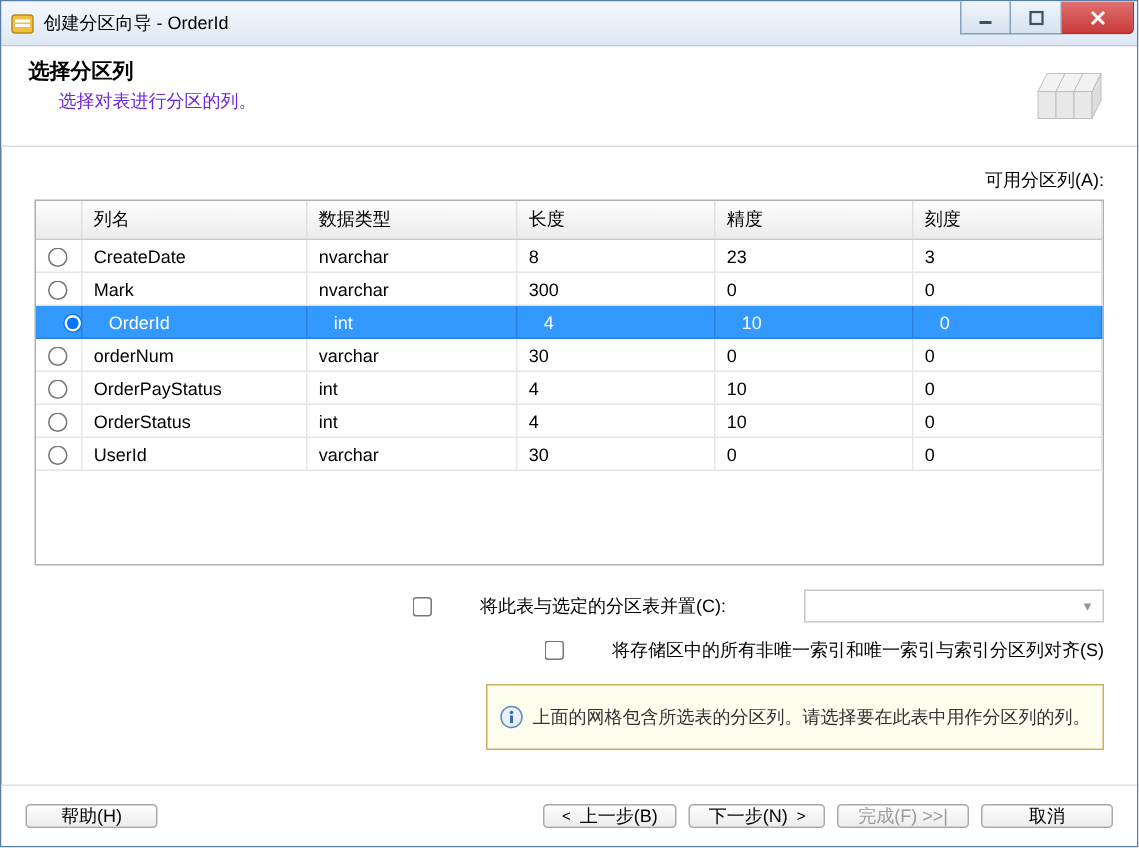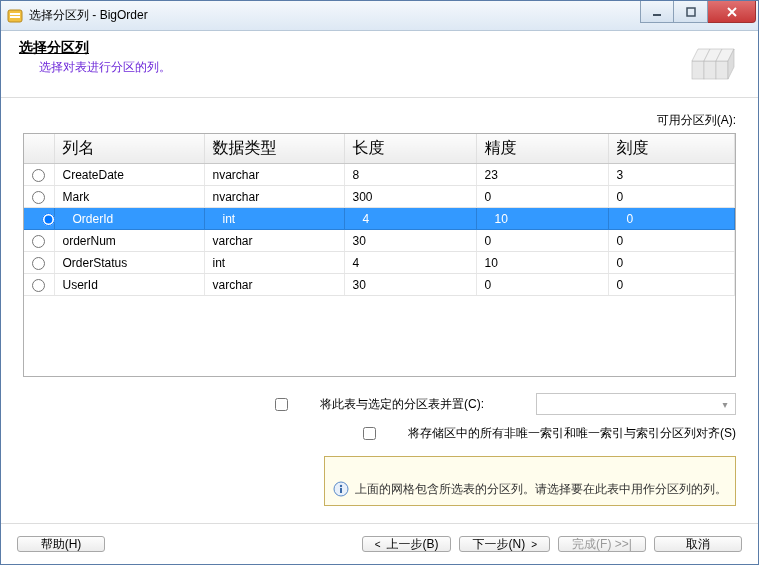--- a/index.html
+++ b/index.html
@@ -8,40 +8,40 @@
   .titlebar { height: 30px; background: linear-gradient(to bottom, #f4f8fc, #dde8f4); display: flex; align-items: center; padding: 0 0 0 6px; border-bottom: 1px solid #b8c8d8; }
   .titlebar-icon { width: 16px; height: 16px; margin-right: 6px; }
   .titlebar-icon svg { width: 16px; height: 16px; }
   .titlebar-text { flex: 1; font-size: 12px; color: #000; }
   .win-controls { display: flex; height: 100%; }
   .win-btn { width: 34px; height: 22px; margin-top: 0; border: 1px solid #8aa0b8; border-top: none; background: linear-gradient(to bottom, #f0f5fa, #d5e2f0); display: flex; align-items: center; justify-content: center; cursor: pointer; font-size: 10px; color: #405060; }
   .win-btn + .win-btn { border-left: none; }
   .win-btn.close { width: 48px; background: linear-gradient(to bottom, #e07070, #c83a3a); border-color: #a03030; border-bottom-right-radius: 4px; color: #fff; font-size: 12px; font-weight: bold; margin-right: 2px; }
   .header { display: flex; padding: 8px 18px 10px 18px; border-bottom: 1px solid #ddd; background: #fff; }
   .header-text { flex: 1; }
-  .header-title { font-size: 14px; font-weight: bold; margin-bottom: 2px; text-decoration: underline; }
+  .header-title { font-size: 14px; font-weight: bold; margin-bottom: 2px; }
   .header-sub { font-size: 12px; color: #6d28d9; padding-left: 20px; }
   .header-graphic { width: 56px; height: 48px; }
   .header-graphic svg { width: 56px; height: 48px; }
   .content { flex: 1; padding: 14px 22px 0 22px; display: flex; flex-direction: column; align-items: flex-end; }
   .section-label { font-size: 12px; margin-bottom: 4px; }
   .table-container { border: 1px solid #b0b0b0; height: 244px; overflow: auto; margin-bottom: 16px; background: #fff; }
   table { width: 100%; border-collapse: collapse; table-layout: fixed; }
   .rcol { width: 30px; }
-  thead th { background: linear-gradient(to bottom, #fcfcfc, #ececec); border-bottom: 1px solid #c8c8c8; border-right: 1px solid #e0e0e0; text-align: left; padding: 4px 8px; font-weight: normal; font-size: 16px; height: 24px; }
+  thead th { background: linear-gradient(to bottom, #fcfcfc, #ececec); border-bottom: 1px solid #c8c8c8; border-right: 1px solid #e0e0e0; text-align: left; padding: 4px 8px; font-weight: normal; font-size: 12px; height: 24px; }
   tbody td { border-bottom: 1px solid #e4e4e4; border-right: 1px solid #e8e8e8; padding: 2px 8px; height: 22px; font-size: 12px; }
   tbody tr.selected td { background: #3399ff; color: #fff; border-bottom-color: #2a80d8; border-right-color: #2a80d8; padding-left: 18px; }
   .radio-cell { text-align: center; padding: 0; }
   .radio-cell input[type=radio] { margin: 0; vertical-align: middle; }
   .checkline { display: flex; align-items: center; margin-bottom: 10px; gap: 26px; }
   .checkline input[type=checkbox] { margin-right: 6px; }
   .checkline .spacer { flex: 1; }
   .dropdown { width: 200px; height: 22px; border: 1px solid #b0b0b0; background: #fff; display: flex; align-items: center; justify-content: flex-end; padding: 0 2px; color: #888; cursor: default; opacity: 0.7; }
   .dropdown .arrow { width: 16px; text-align: center; font-size: 10px; color: #666; }
-  .info-box { border: 1px solid #c8b060; background: #fffded; display: flex; align-items: flex-start; padding: 24px 8px; height: 44px; margin-top: 4px; }
+  .info-box { border: 1px solid #c8b060; background: #fffded; display: flex; align-items: flex-start; padding: 13px 8px; height: 44px; margin-top: 4px; }
   .info-box .icon { width: 16px; height: 16px; margin-right: 6px; flex-shrink: 0; }
   .info-box .icon svg { width: 16px; height: 16px; }
   .info-box .msg { font-size: 12px; color: #333; }
   .footer { border-top: 1px solid #ddd; padding: 12px 16px; display: flex; align-items: center; background: #fff; }
   .btn { height: 16px; border: 1px solid #a8a8a8; background: linear-gradient(to bottom, #fdfdfd, #ececec); padding: 0 12px; font-size: 12px; display: flex; align-items: center; justify-content: center; cursor: pointer; border-radius: 3px; min-width: 88px; }
   .btn.disabled { color: #9a9a9a; cursor: default; }
   .footer .spacer { flex: 1; }
   .footer .btn + .btn { margin-left: 8px; }
   .btn .arrow-l { margin-right: 6px; font-size: 10px; }
   .btn .arrow-r { margin-left: 6px; font-size: 10px; }
@@ -52,21 +52,21 @@
 <div class="window">
 
   <div class="titlebar">
     <span class="titlebar-icon">
       <svg viewBox="0 0 16 16">
           <rect x="1" y="2" width="14" height="12" rx="2" fill="#f2c040" stroke="#b88a20"></rect>
           <rect x="3" y="5" width="10" height="2" fill="#fff"></rect>
           <rect x="3" y="8" width="10" height="2" fill="#fff"></rect>
         </svg>
     </span>
-    <span class="titlebar-text">选择分区列 - BigOrder</span>
+    <span class="titlebar-text">创建分区向导 - OrderId</span>
     <div class="win-controls">
       <div class="win-btn">
         <svg width="10" height="10" viewBox="0 0 10 10">
             <rect x="1" y="7" width="8" height="2" fill="#405060"></rect>
           </svg>
       </div>
       <div class="win-btn">
         <svg width="10" height="10" viewBox="0 0 10 10">
             <rect x="1" y="1" width="8" height="8" fill="none" stroke="#405060" stroke-width="1.5"></rect>
           </svg>
@@ -150,20 +150,28 @@
             <tr>
               <td class="radio-cell"><input type="radio" name="pcol" style=""></td>
               <td>orderNum</td>
               <td>varchar</td>
               <td>30</td>
               <td>0</td>
               <td>0</td>
             </tr>
             <tr>
               <td class="radio-cell"><input type="radio" name="pcol" style=""></td>
+              <td>OrderPayStatus</td>
+              <td>int</td>
+              <td>4</td>
+              <td>10</td>
+              <td>0</td>
+            </tr>
+            <tr>
+              <td class="radio-cell"><input type="radio" name="pcol" style=""></td>
               <td>OrderStatus</td>
               <td>int</td>
               <td>4</td>
               <td>10</td>
               <td>0</td>
             </tr>
             <tr>
               <td class="radio-cell"><input type="radio" name="pcol" style=""></td>
               <td>UserId</td>
               <td>varchar</td>

